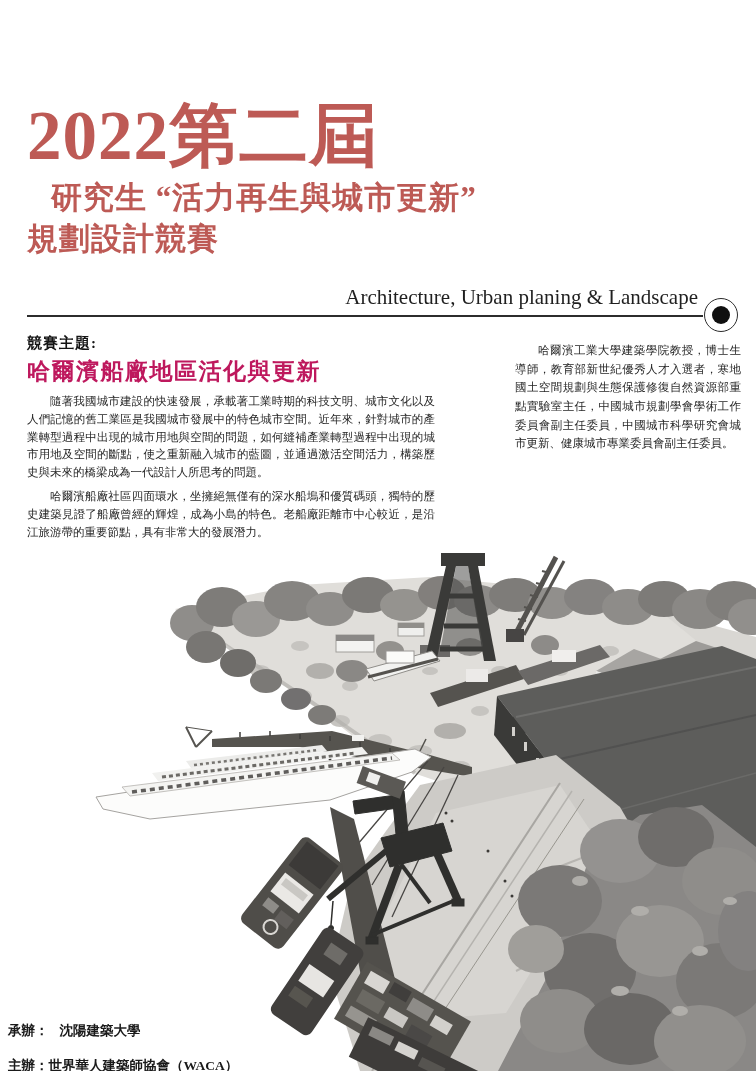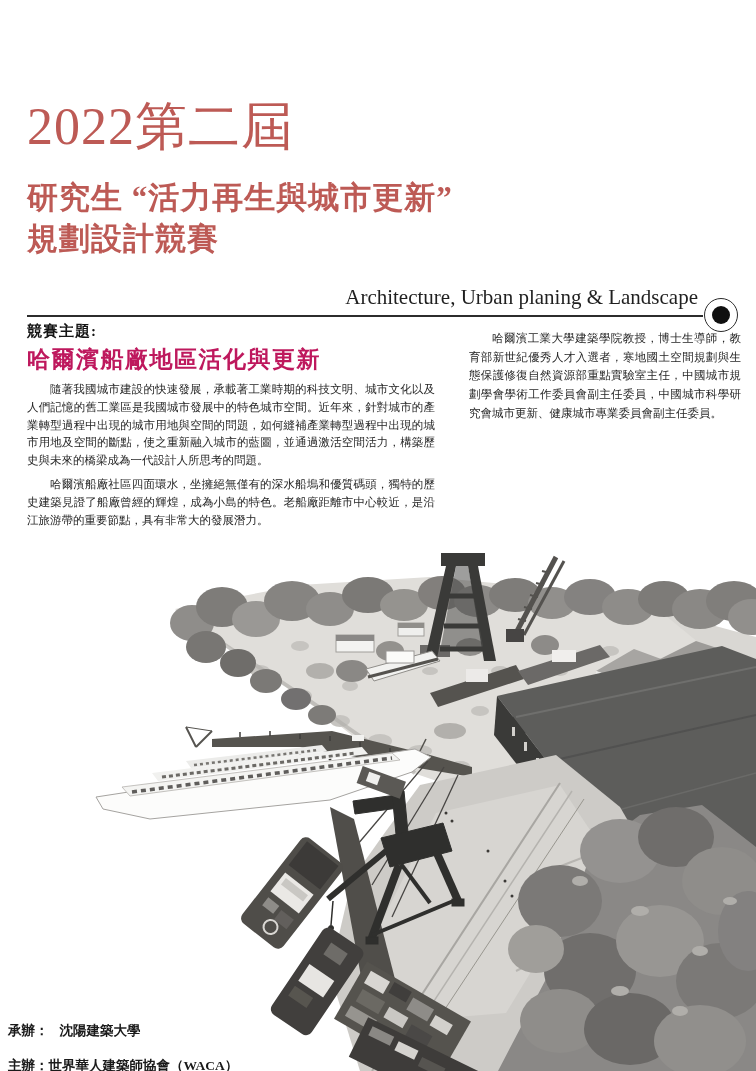--- a/index.html
+++ b/index.html
@@ -1,31 +1,31 @@
 <!DOCTYPE html>
 <html><head>
 <meta charset="utf-8">
 <style>
   html,body{margin:0;padding:0;background:#ffffff;}
   .page{position:relative;width:756px;height:1071px;background:#ffffff;overflow:hidden;
         font-family:"Liberation Serif","DejaVu Serif",serif;}
   
-  .year-title{position:absolute;left:27px;top:100px;font-size:52px;font-weight:normal;
+  .year-title{position:absolute;left:27px;top:100px;font-size:69px;font-weight:bold;
               color:#bd5a55;line-height:1.05;letter-spacing:1px;}
   .cn-sub{position:absolute;left:27px;font-size:31px;font-weight:bold;color:#bd5a55;
           line-height:1.2;letter-spacing:1px;}
-  .cn-sub-1{top:179px;}
+  .cn-sub-1{top:179px;margin-left:24px;}
   .cn-sub-2{top:220px;text-align:center;}
   .en-sub{position:absolute;right:58px;top:285px;font-size:21px;color:#1f1f1f;}
   .rule{position:absolute;left:27px;top:315px;width:676px;height:2px;background:#2c2c2c;}
   .bullet{position:absolute;left:704px;top:298px;width:34px;height:34px;border:1.5px solid #2c2c2c;
           border-radius:50%;background:#fff;display:flex;align-items:center;justify-content:center;box-sizing:border-box;}
   .bullet .dot{width:18px;height:18px;background:#101010;border-radius:50%;}
   
-  .cols{position:absolute;left:27px;top:322px;width:714px;display:flex;}
+  .cols{position:absolute;left:27px;top:334px;width:714px;display:flex;gap:46px;}
   .col-left{width:408px;}
   .col-right{margin-left:34px;flex:1;}
   .sec-label{font-size:15px;font-weight:bold;color:#141414;letter-spacing:1px;}
   .red-heading{font-size:23px;font-weight:bold;color:#be185d;margin-top:3px;letter-spacing:1.5px;}
   p.body{font-size:11.5px;line-height:1.55;color:#262626;text-align:justify;
          text-indent:2em;margin:6px 0 0 0;}
   .col-right p.body{line-height:1.62;margin-top:7px;}
   
   .photo{position:absolute;left:0;top:551px;width:756px;height:520px;display:block;}
   

